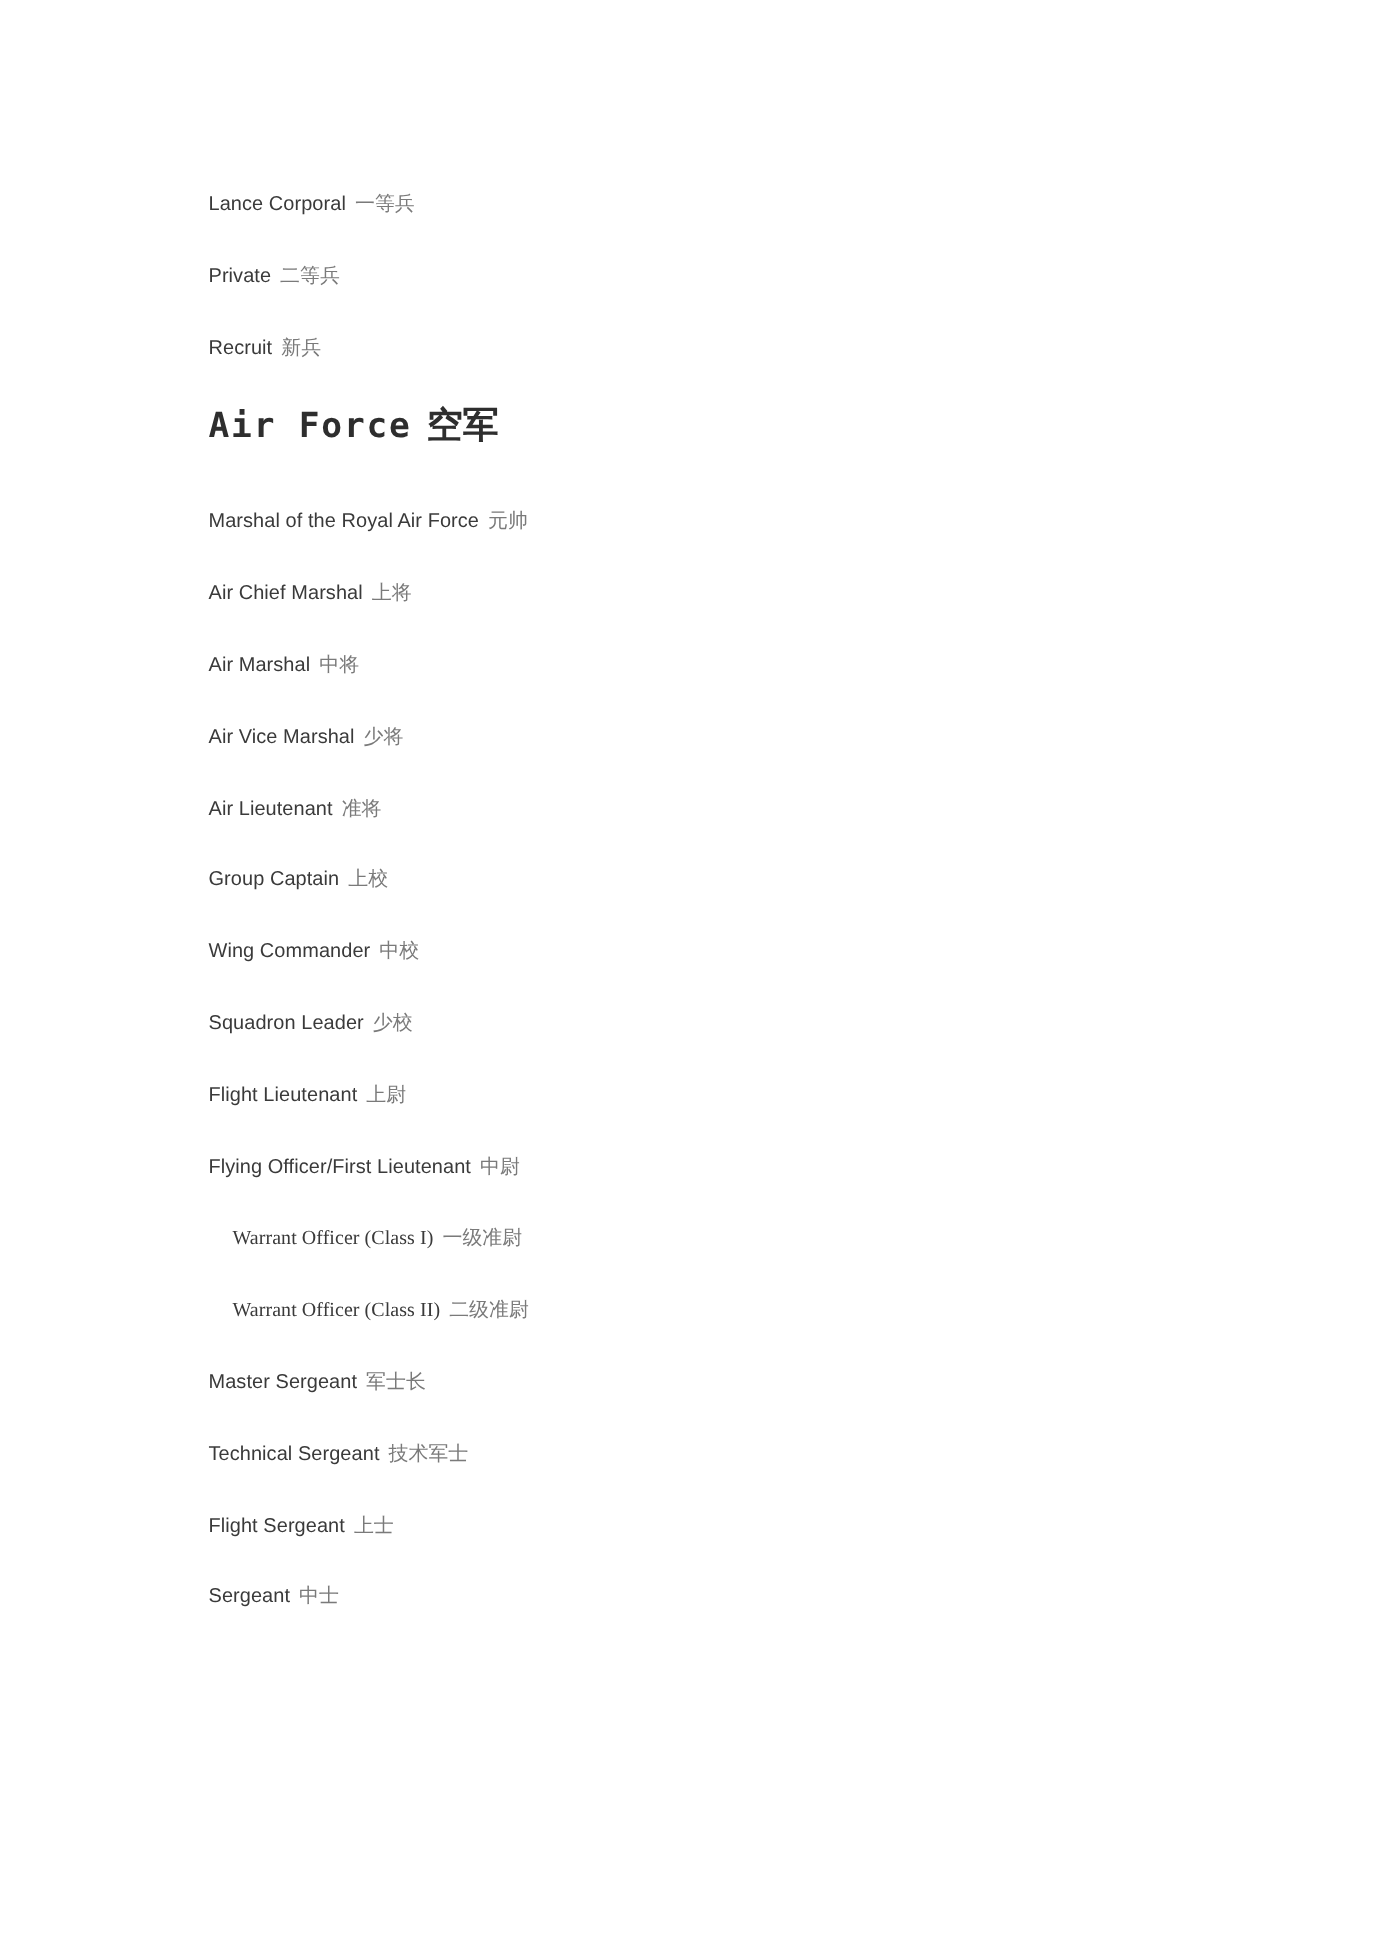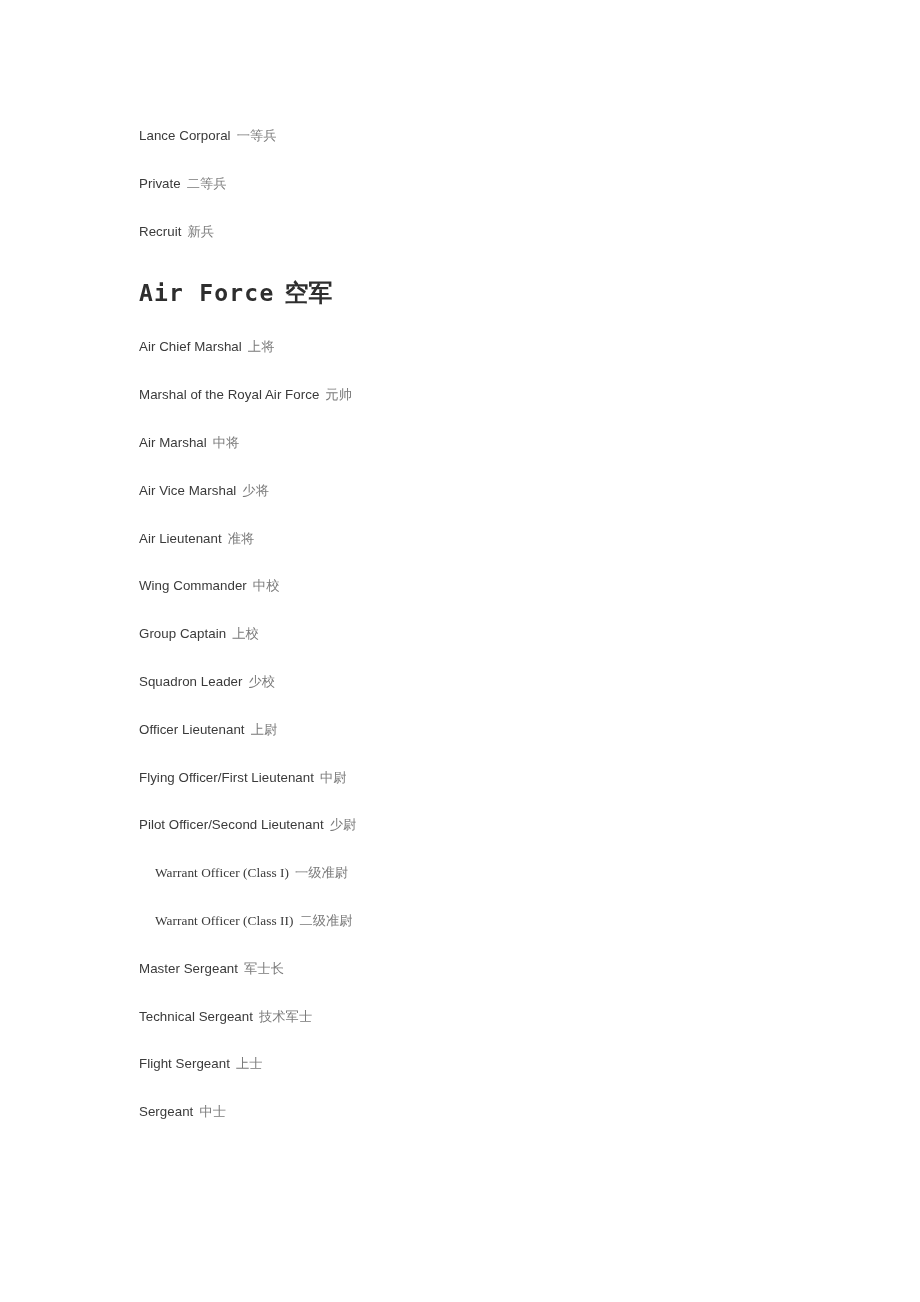--- a/index.html
+++ b/index.html
@@ -48,21 +48,21 @@
     font-family: "DejaVu Sans", "Liberation Sans", sans-serif;
   }
   .entry .rn {
     font-family: "Liberation Serif", "DejaVu Serif", serif;
     font-size: 13.3px;
     margin-left: 16px;
   }
   
   .section-heading {
     height: 60px;
-    line-height: 60px;
+    line-height: 40px;
     white-space: nowrap;
   }
   .section-heading .hd-en {
     font-family: "DejaVu Sans Mono", "Liberation Mono", monospace;
     font-weight: bold;
     font-size: 23px;
     color: #2e2e2e;
     letter-spacing: 1.2px;
   }
   .section-heading .hd-zh {
@@ -96,51 +96,48 @@
     </div>
 
     <div class="spacer-heading-gap"></div>
 
     <div class="section-heading">
       <span class="hd-en">Air Force</span><span class="hd-zh">空军</span>
     </div>
 
     <div>
       <div class="entry">
-        <span class="en">Air Chief Marshal</span><span class="zh">上将</span>
+        <span class="en">Marshal of the Royal Air Force</span><span class="zh">元帅</span>
       </div>
       <div class="entry">
-        <span class="en">Marshal of the Royal Air Force</span><span class="zh">元帅</span>
+        <span class="en">Air Chief Marshal</span><span class="zh">上将</span>
       </div>
       <div class="entry">
         <span class="en">Air Marshal</span><span class="zh">中将</span>
       </div>
       <div class="entry">
         <span class="en">Air Vice Marshal</span><span class="zh">少将</span>
       </div>
       <div class="entry">
         <span class="en">Air Lieutenant</span><span class="zh">准将</span>
       </div>
       <div class="entry">
-        <span class="en">Wing Commander</span><span class="zh">中校</span>
+        <span class="en">Group Captain</span><span class="zh">上校</span>
       </div>
       <div class="entry">
-        <span class="en">Group Captain</span><span class="zh">上校</span>
+        <span class="en">Wing Commander</span><span class="zh">中校</span>
       </div>
       <div class="entry">
         <span class="en">Squadron Leader</span><span class="zh">少校</span>
       </div>
       <div class="entry">
-        <span class="en">Officer Lieutenant</span><span class="zh">上尉</span>
+        <span class="en">Flight Lieutenant</span><span class="zh">上尉</span>
       </div>
       <div class="entry">
         <span class="en">Flying Officer/First Lieutenant</span><span class="zh">中尉</span>
-      </div>
-      <div class="entry">
-        <span class="en">Pilot Officer/Second Lieutenant</span><span class="zh">少尉</span>
       </div>
       <div class="entry">
         <span class="en rn">Warrant Officer (Class I)</span><span class="zh">一级准尉</span>
       </div>
       <div class="entry">
         <span class="en rn">Warrant Officer (Class II)</span><span class="zh">二级准尉</span>
       </div>
       <div class="entry">
         <span class="en">Master Sergeant</span><span class="zh">军士长</span>
       </div>

